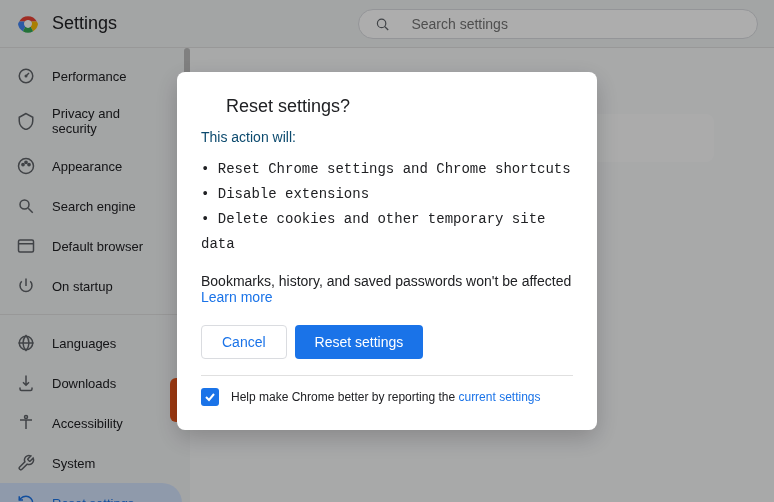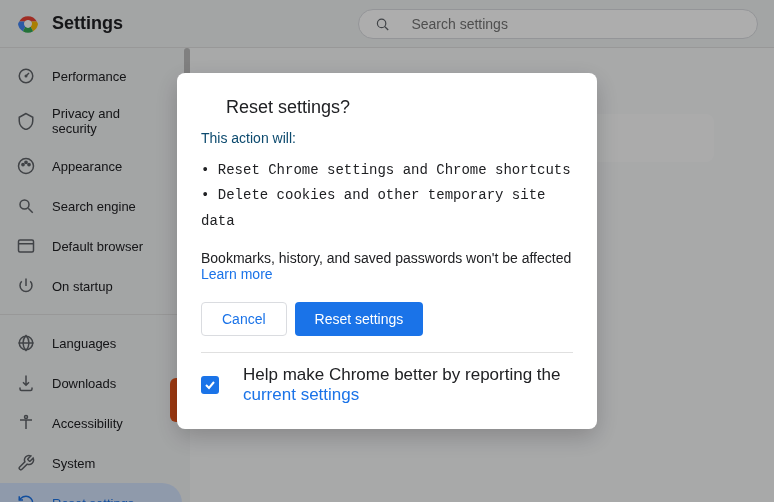--- a/index.html
+++ b/index.html
@@ -25,21 +25,21 @@
       border-bottom: 1px solid #e0e0e0;
       flex-shrink: 0;
     }
     .header-logo {
       width: 24px;
       height: 24px;
       flex-shrink: 0;
     }
     .header-title {
       font-size: 18px;
-      font-weight: 700;
+      font-weight: 400;
       color: #202124;
       margin-right: 8px;
     }
     .search-bar {
       display: flex;
       align-items: center;
       background: #fff;
       border: 1px solid #dadce0;
       border-radius: 24px;
       padding: 6px 16px;
@@ -230,23 +230,22 @@
       width: 18px;
       height: 18px;
       background: #1a73e8;
       border-radius: 3px;
       display: flex;
       align-items: center;
       justify-content: center;
       flex-shrink: 0;
     }
     .dialog-footer-text {
-      font-size: 17px;
-      color: #202124;
-      margin-left: 12px;
+      font-size: 12px;
+      color: #202124;
     }
     .dialog-footer-text a {
       color: #1a73e8;
       text-decoration: none;
     }
 
     
     .watermark {
       position: absolute;
       bottom: 80px;
@@ -425,20 +424,21 @@
   </svg>
   <span>Shelaf.net</span>
 </div>
 
 <div class="overlay">
   <div class="dialog">
     <div class="dialog-title">Reset settings?</div>
     <div class="dialog-subtitle">This action will:</div>
     <div class="dialog-list">
       <div>• <span>Reset Chrome settings and Chrome shortcuts</span></div>
+      <div>• <span>Disable extensions</span></div>
       <div>• <span>Delete cookies and other temporary site data</span></div>
     </div>
     <div class="dialog-note">
       <span>Bookmarks, history, and saved passwords won't be affected</span> <a href="#">Learn more</a>
     </div>
     <div class="dialog-buttons">
       <button class="btn-cancel">Cancel</button>
       <button class="btn-reset">Reset settings</button>
     </div>
     <div class="dialog-footer">

